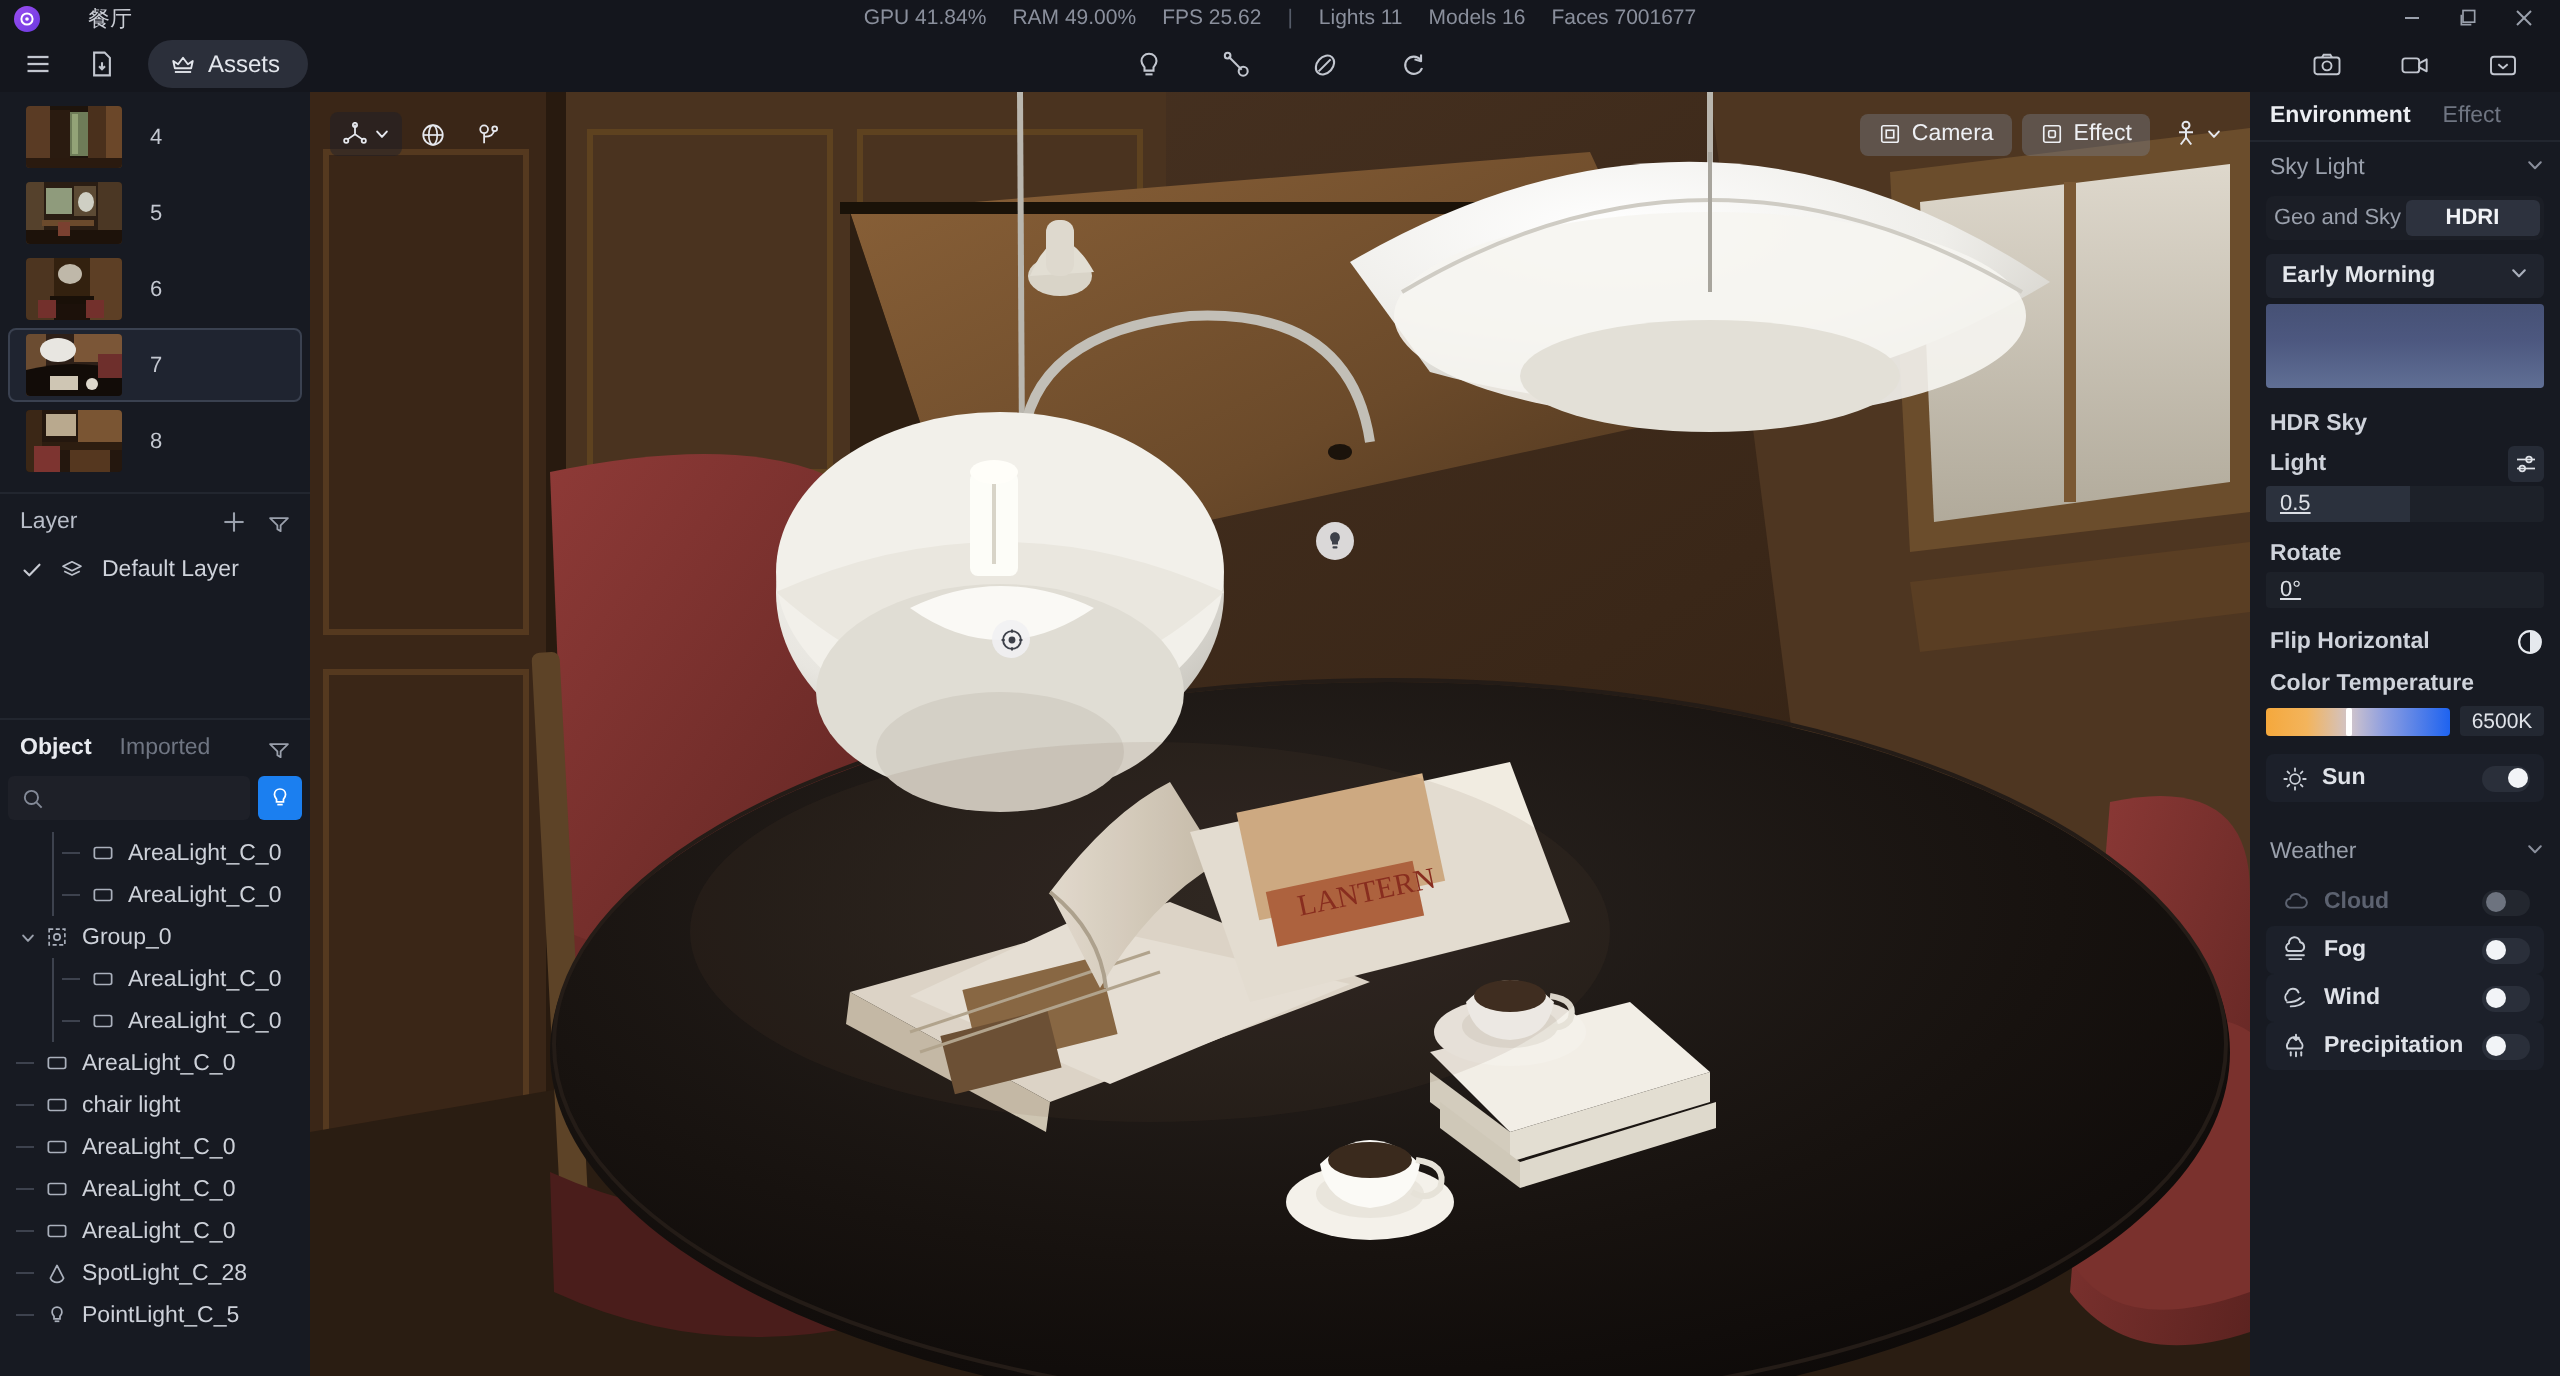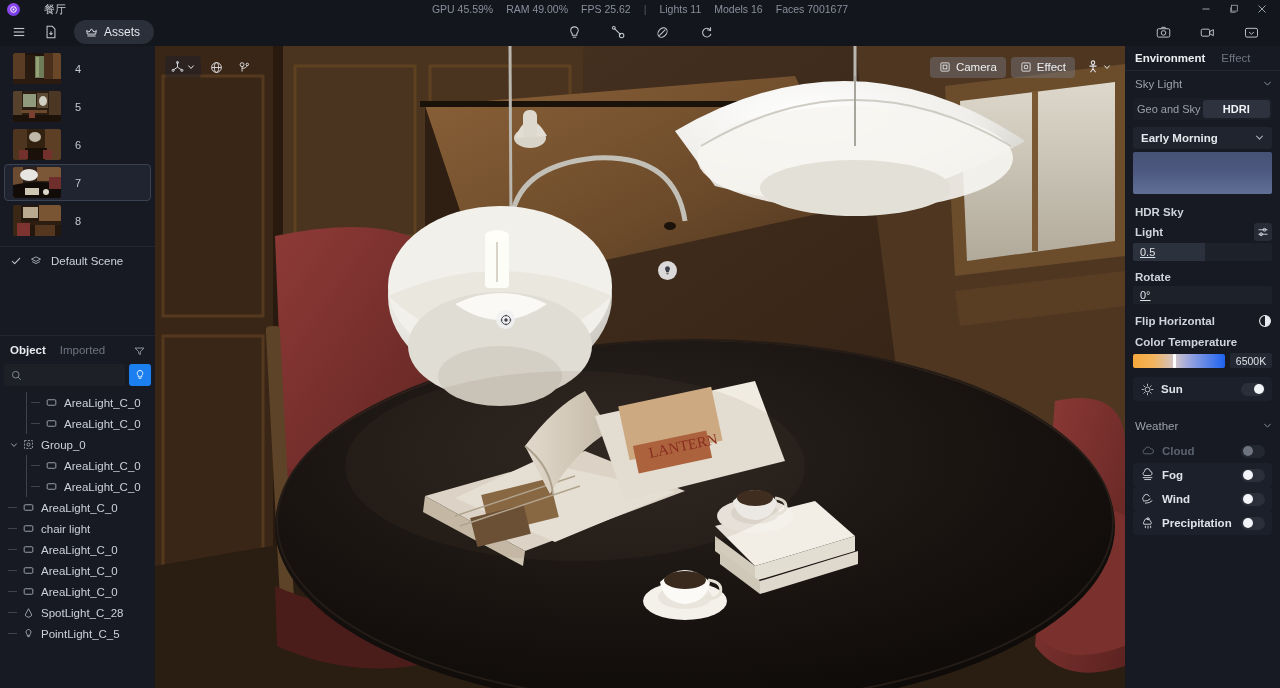--- a/index.html
+++ b/index.html
@@ -259,21 +259,21 @@
     <div class="tb-left">
       <div class="app-logo">
         <svg width="7" height="7" viewBox="0 0 10 10">
             <circle cx="5" cy="5" r="4" fill="none" stroke="#fff" stroke-width="1.4"></circle>
             <circle cx="5" cy="5" r="1.3" fill="#fff"></circle>
           </svg>
       </div>
       <div class="app-title">餐厅</div>
     </div>
     <div class="tb-stats">
-      <span class="stat">GPU 45.59%</span>
+      <span class="stat">GPU 41.84%</span>
       <span class="stat">RAM 49.00%</span>
       <span class="stat">FPS 25.62</span>
       <span class="stat-sep">|</span>
       <span class="stat">Lights 11</span>
       <span class="stat">Models 16</span>
       <span class="stat">Faces 7001677</span>
     </div>
     <div class="tb-right">
       <div class="win-btn">
         <svg width="10" height="10" viewBox="0 0 10 10">
@@ -448,34 +448,48 @@
               <rect x="4" y="18" width="13" height="13" fill="#7d3430"></rect>
               <rect x="22" y="20" width="20" height="11" fill="#55371f"></rect>
             </svg>
           </div>
           <div class="scene-num">8</div>
         </div>
       </div>
 
       <div class="sep"></div>
 
+      <div class="panel-head">
+        <div class="ttl">Layer</div>
+        <div class="ph-btn">
+          <svg width="14" height="14" viewBox="0 0 16 16">
+              <line x1="8" y1="2.5" x2="8" y2="13.5" stroke="currentColor" stroke-width="1.2"></line>
+              <line x1="2.5" y1="8" x2="13.5" y2="8" stroke="currentColor" stroke-width="1.2"></line>
+            </svg>
+        </div>
+        <div class="ph-btn">
+          <svg width="13" height="13" viewBox="0 0 16 16">
+              <path d="M2.5 5 L13.5 5 L9 9.5 L9 13 L7 11.8 L7 9.5 Z" fill="none" stroke="currentColor" stroke-width="1.1" stroke-linejoin="round"></path>
+            </svg>
+        </div>
+      </div>
 
       <div class="layer-row">
         <span class="layer-check">
           <svg width="10" height="10" viewBox="0 0 12 12">
               <path d="M1.5 6.3 L4.4 9.2 L10.5 2.8" fill="none" stroke="currentColor" stroke-width="1.25" stroke-linecap="round" stroke-linejoin="round"></path>
             </svg>
         </span>
         <span style="display:flex;color:#bcc1cb">
           <svg width="12" height="12" viewBox="0 0 16 16">
               <path d="M8 2.5 L14 5.5 L8 8.5 L2 5.5 Z" fill="none" stroke="currentColor" stroke-width="1.1" stroke-linejoin="round"></path>
               <path d="M2.8 8.8 L8 11.4 L13.2 8.8" fill="none" stroke="currentColor" stroke-width="1.1" stroke-linejoin="round"></path>
             </svg>
         </span>
-        <span>Default Scene</span>
+        <span>Default Layer</span>
       </div>
 
       <div class="sep" style="margin-top:62px"></div>
 
       <div class="obj-tabs">
         <div class="obj-tab active">Object</div>
         <div class="obj-tab">Imported</div>
         <div class="ph-btn">
           <svg width="13" height="13" viewBox="0 0 16 16">
               <path d="M2.5 5 L13.5 5 L9 9.5 L9 13 L7 11.8 L7 9.5 Z" fill="none" stroke="currentColor" stroke-width="1.1" stroke-linejoin="round"></path>

